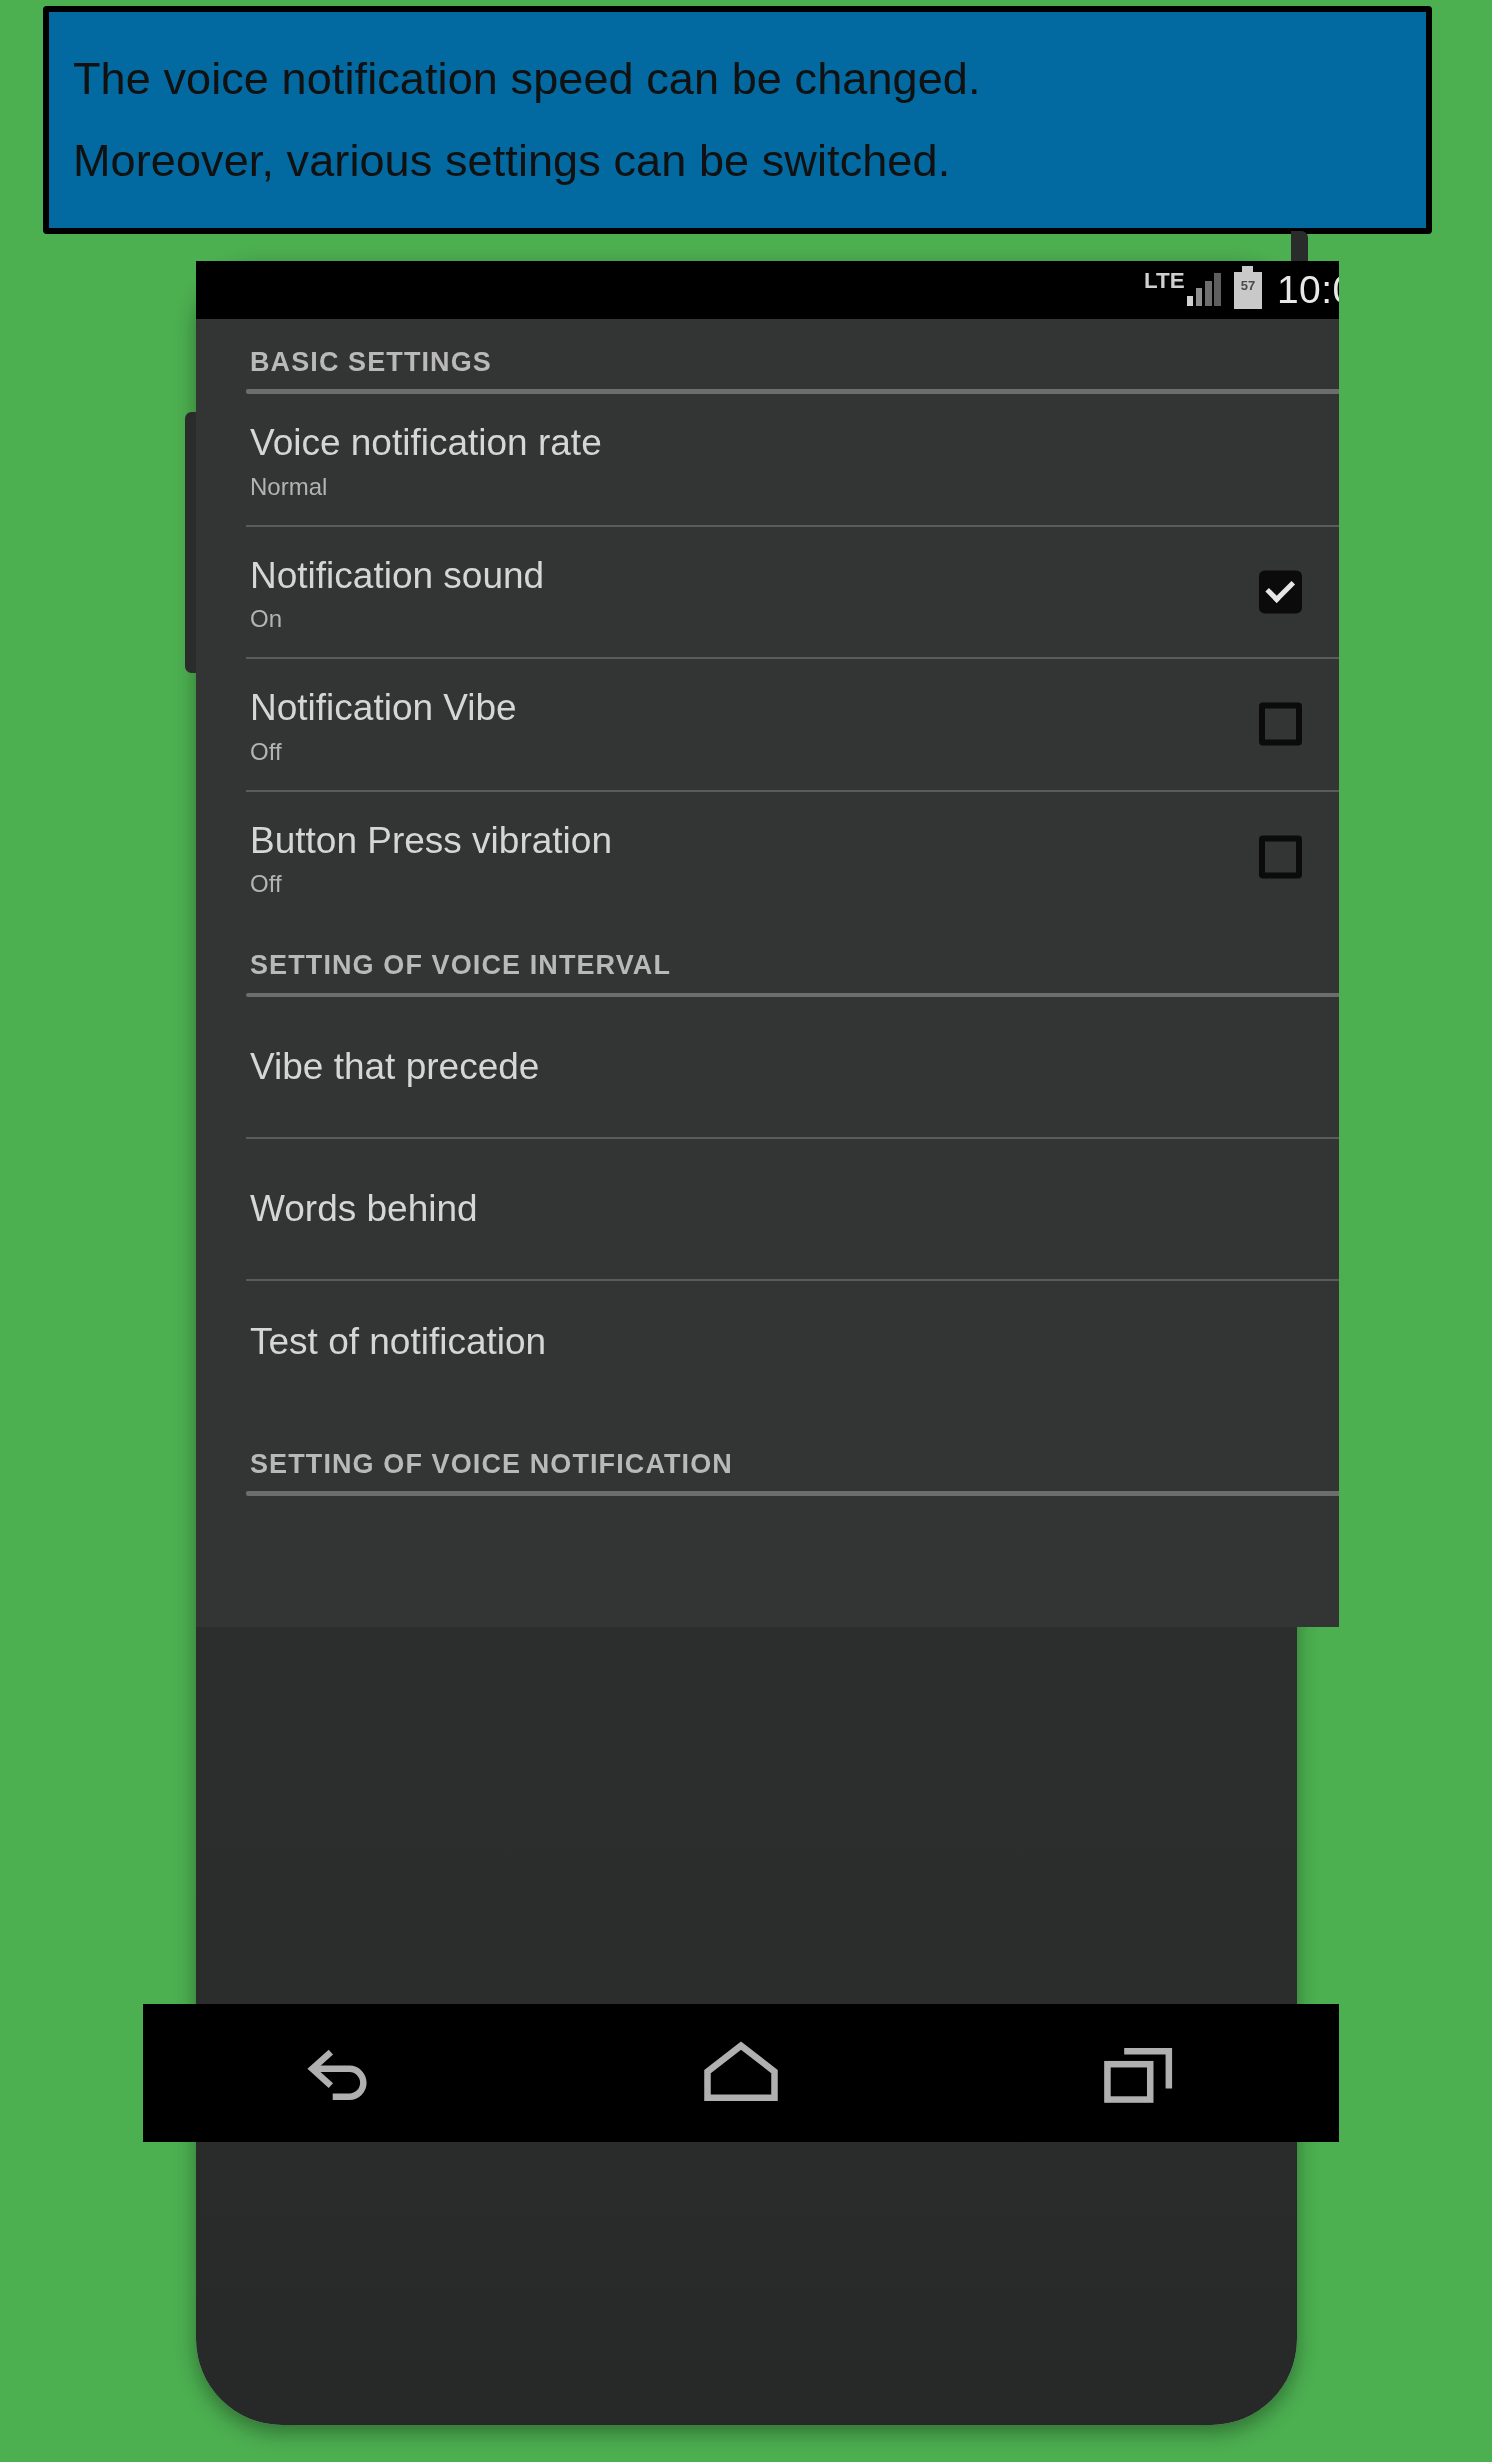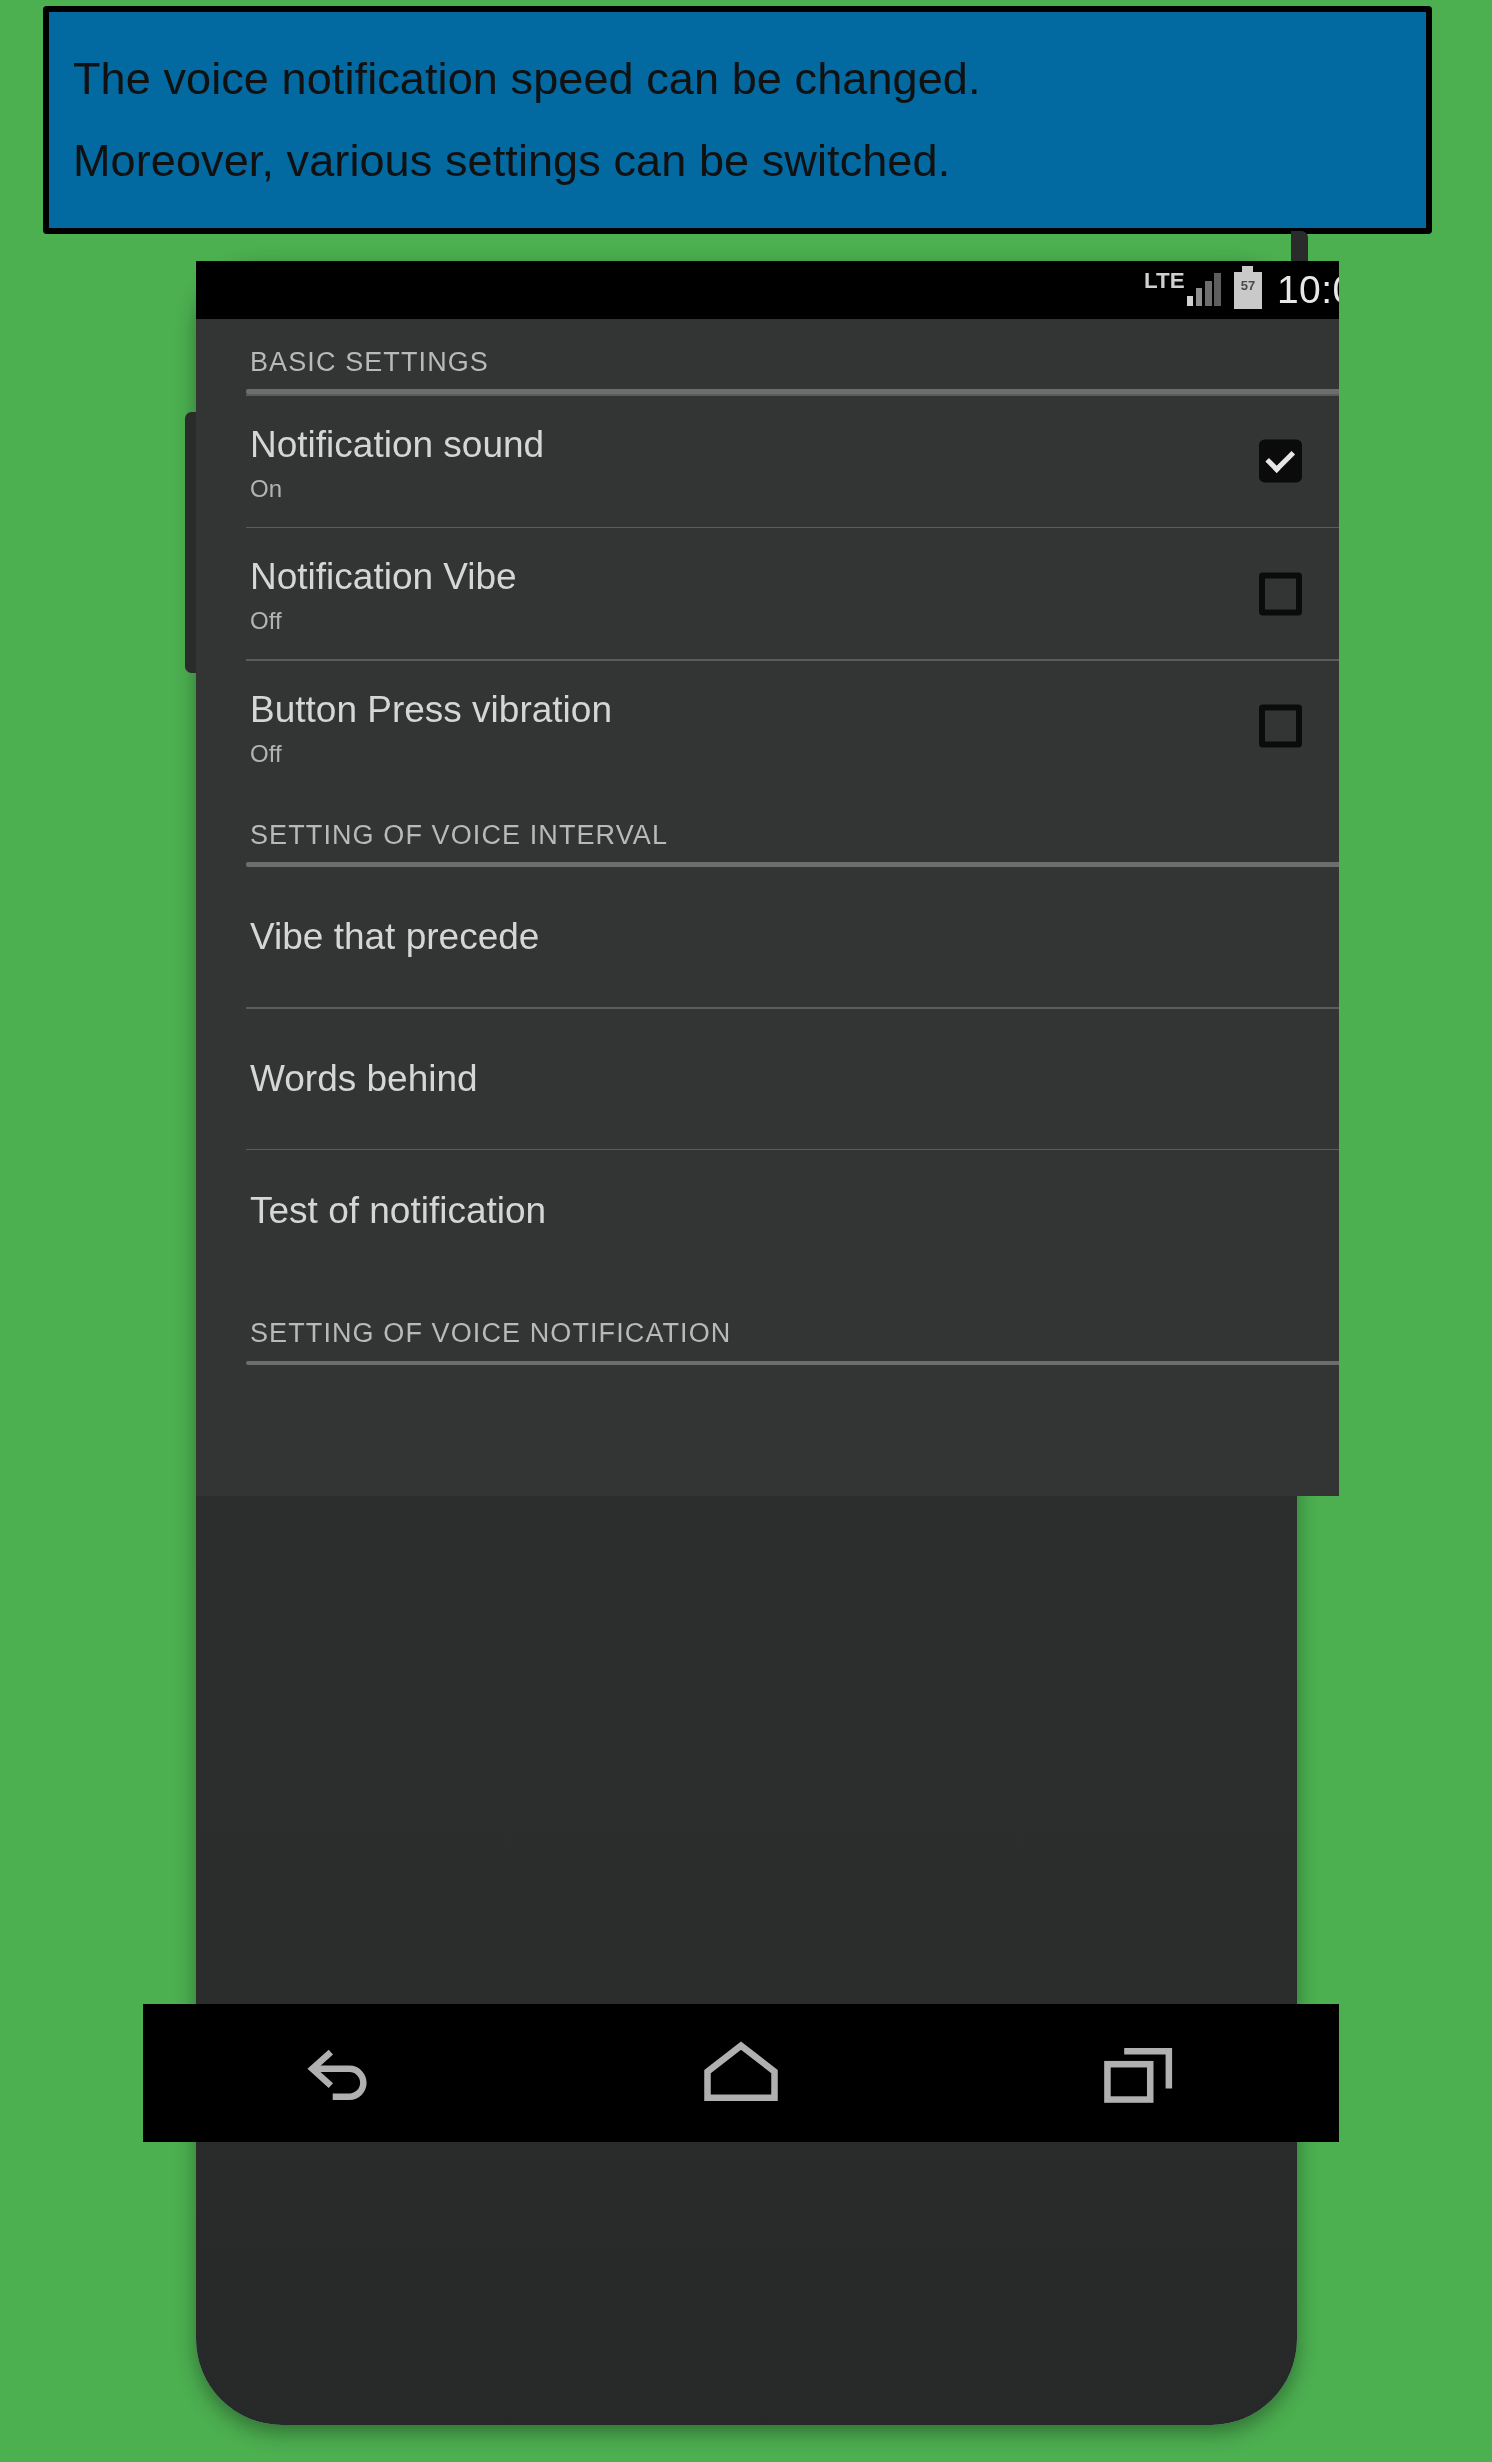--- a/index.html
+++ b/index.html
@@ -114,21 +114,21 @@
 
   
   #settings-list{
     position:absolute;
     left:0; top:58px;
     width:1196px;
     background:#333434;
   }
   .section-header{
     padding:28px 0 11.2px 54px;
-    font-size:27px; font-weight:normal; letter-spacing:1.1px;
+    font-size:27px; font-weight:bold; letter-spacing:1.1px;
     color:#b9b9b9;
   }
   .section-rule{
     height:4.7px; background:#6d6d6d;
     margin:0 43px 0 50px;
     border-radius:1.9px;
   }
   .pref-row{
     position:relative;
     padding:28px 103px 24px 54px;
@@ -210,20 +210,24 @@
           <span id="battery-level">57</span>
         </span>
         <span id="status-clock">10:02</span>
       </div>
 
       <div id="settings-list">
 
         <div class="section-header">BASIC SETTINGS</div>
         <div class="section-rule"></div>
 
+        <div class="pref-row">
+          <div class="pref-title">Voice notification rate</div>
+          <div class="pref-summary">Normal</div>
+        </div>
         <div class="row-divider"></div>
 
         <div class="pref-row">
           <div class="pref-title">Notification sound</div>
           <div class="pref-summary">On</div>
           <div class="checkbox checked"></div>
         </div>
         <div class="row-divider"></div>
 
         <div class="pref-row">

